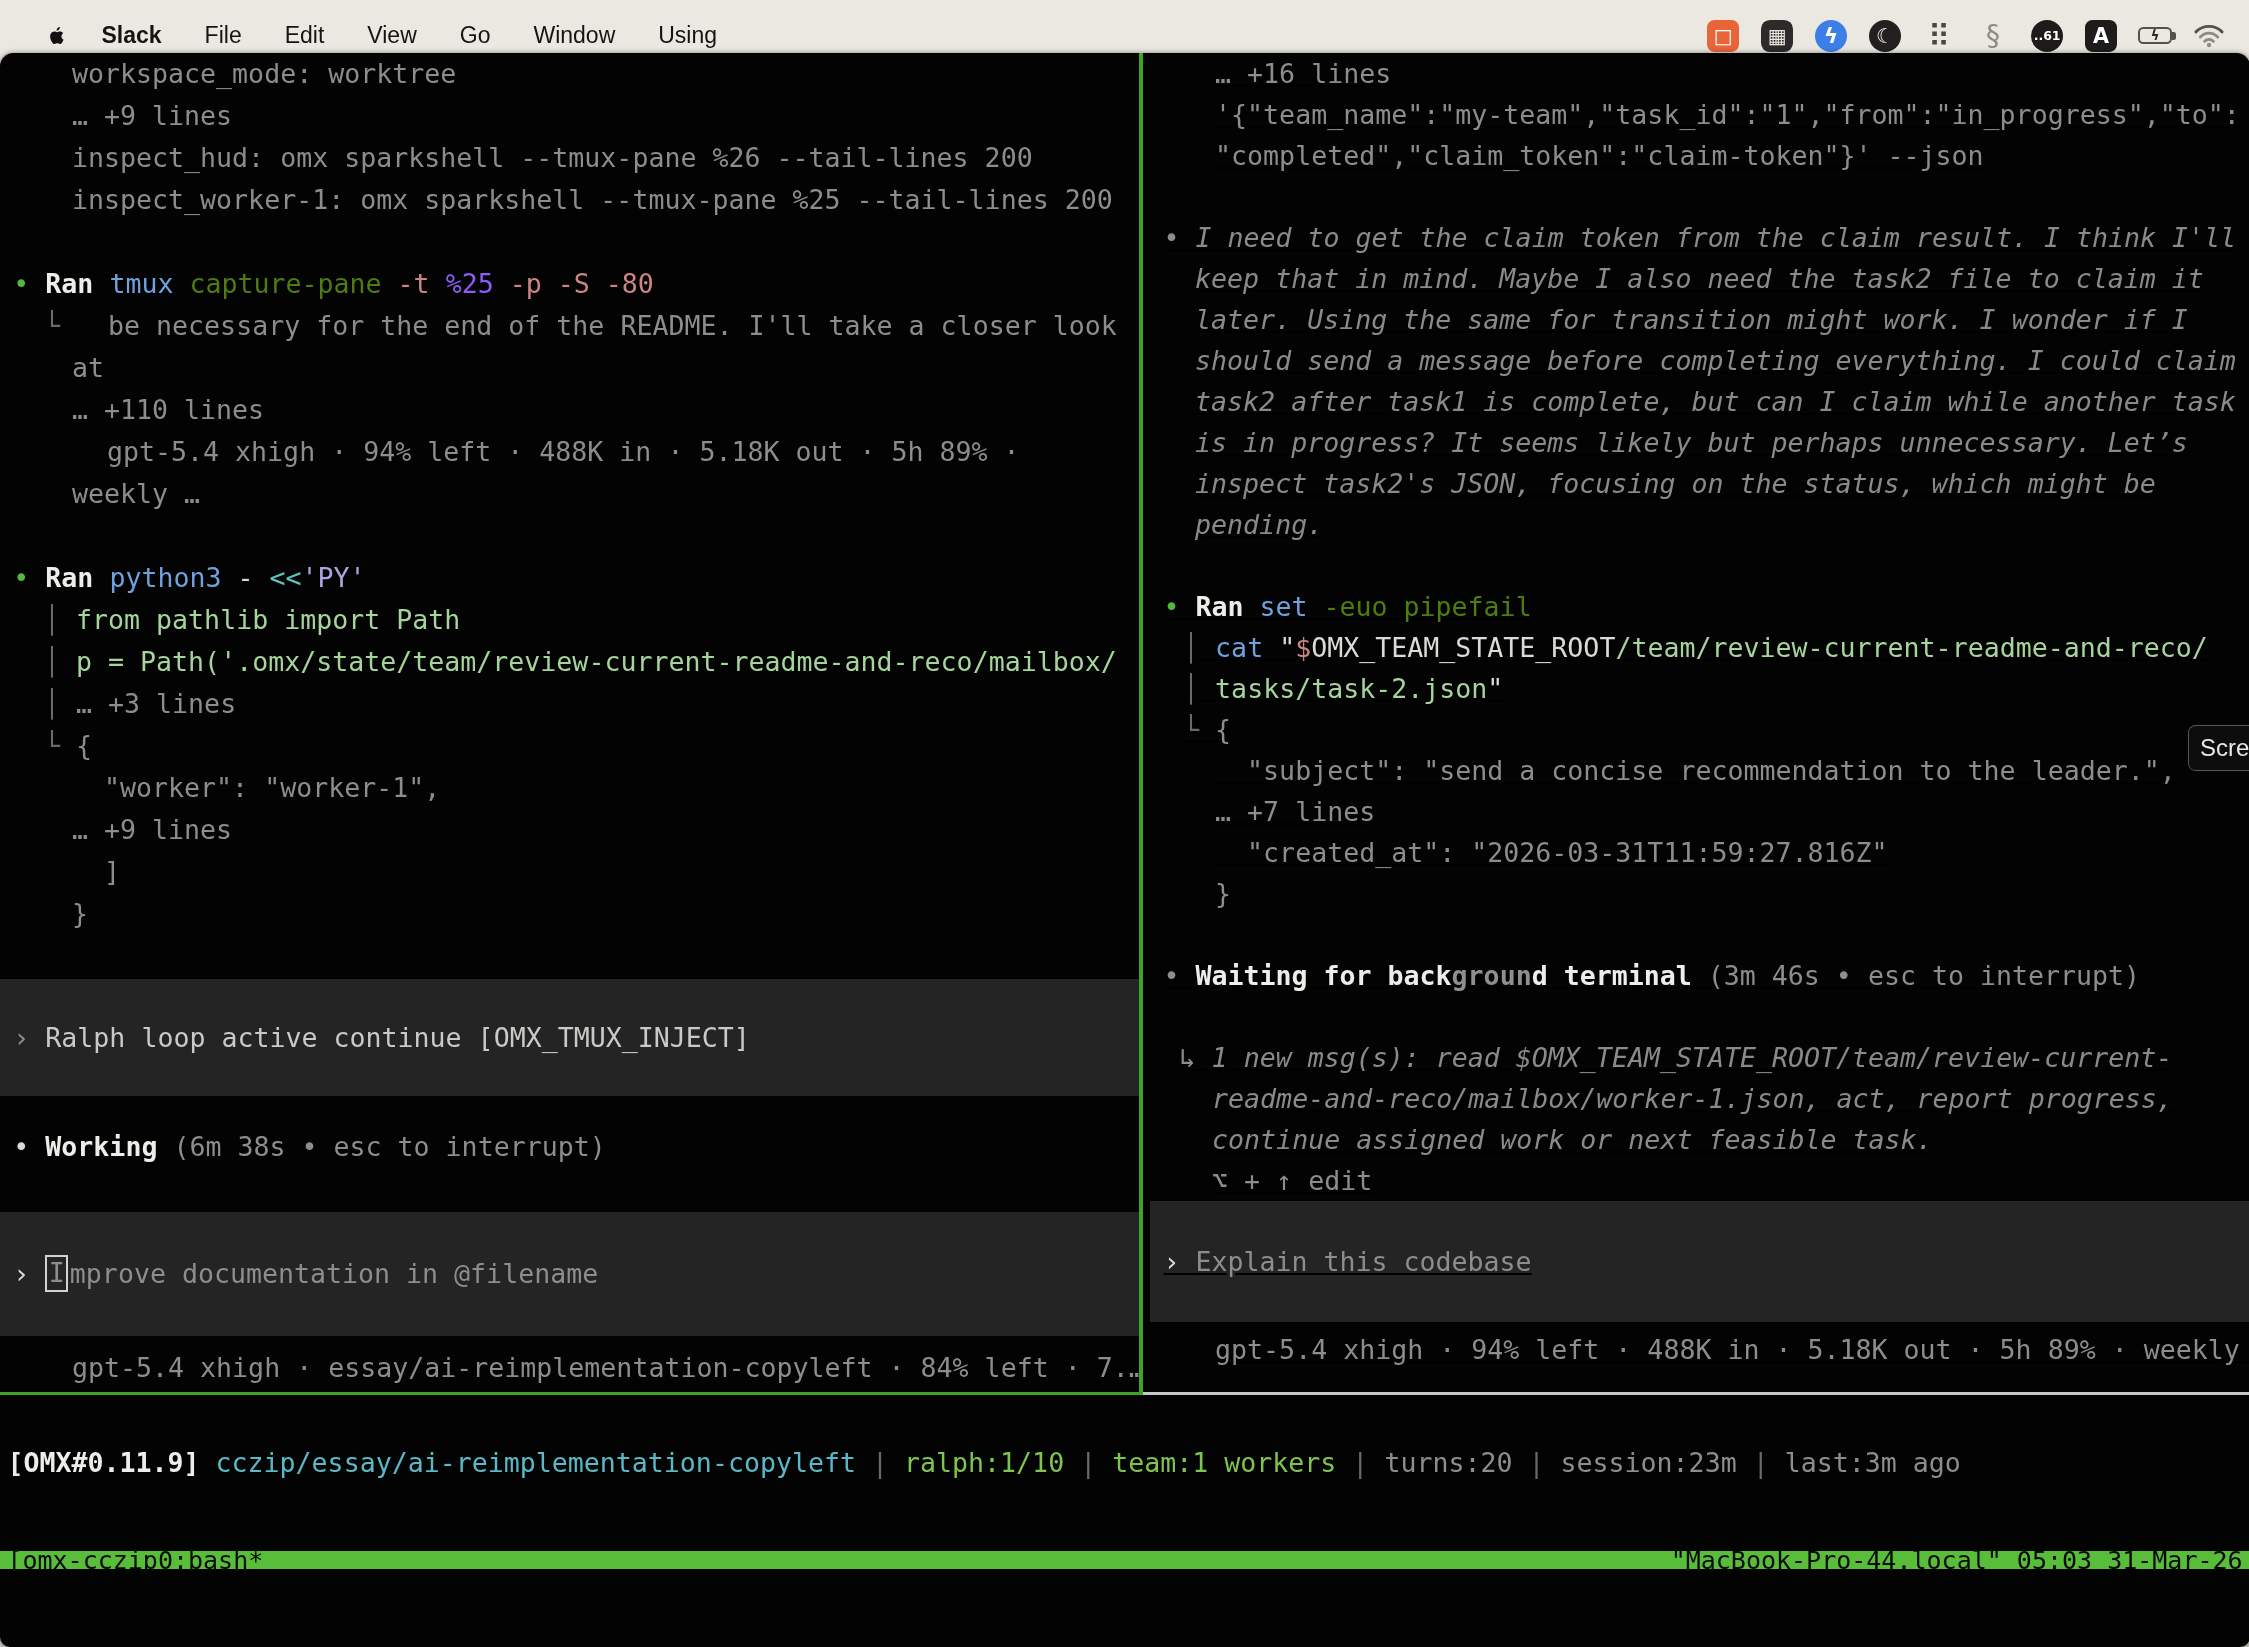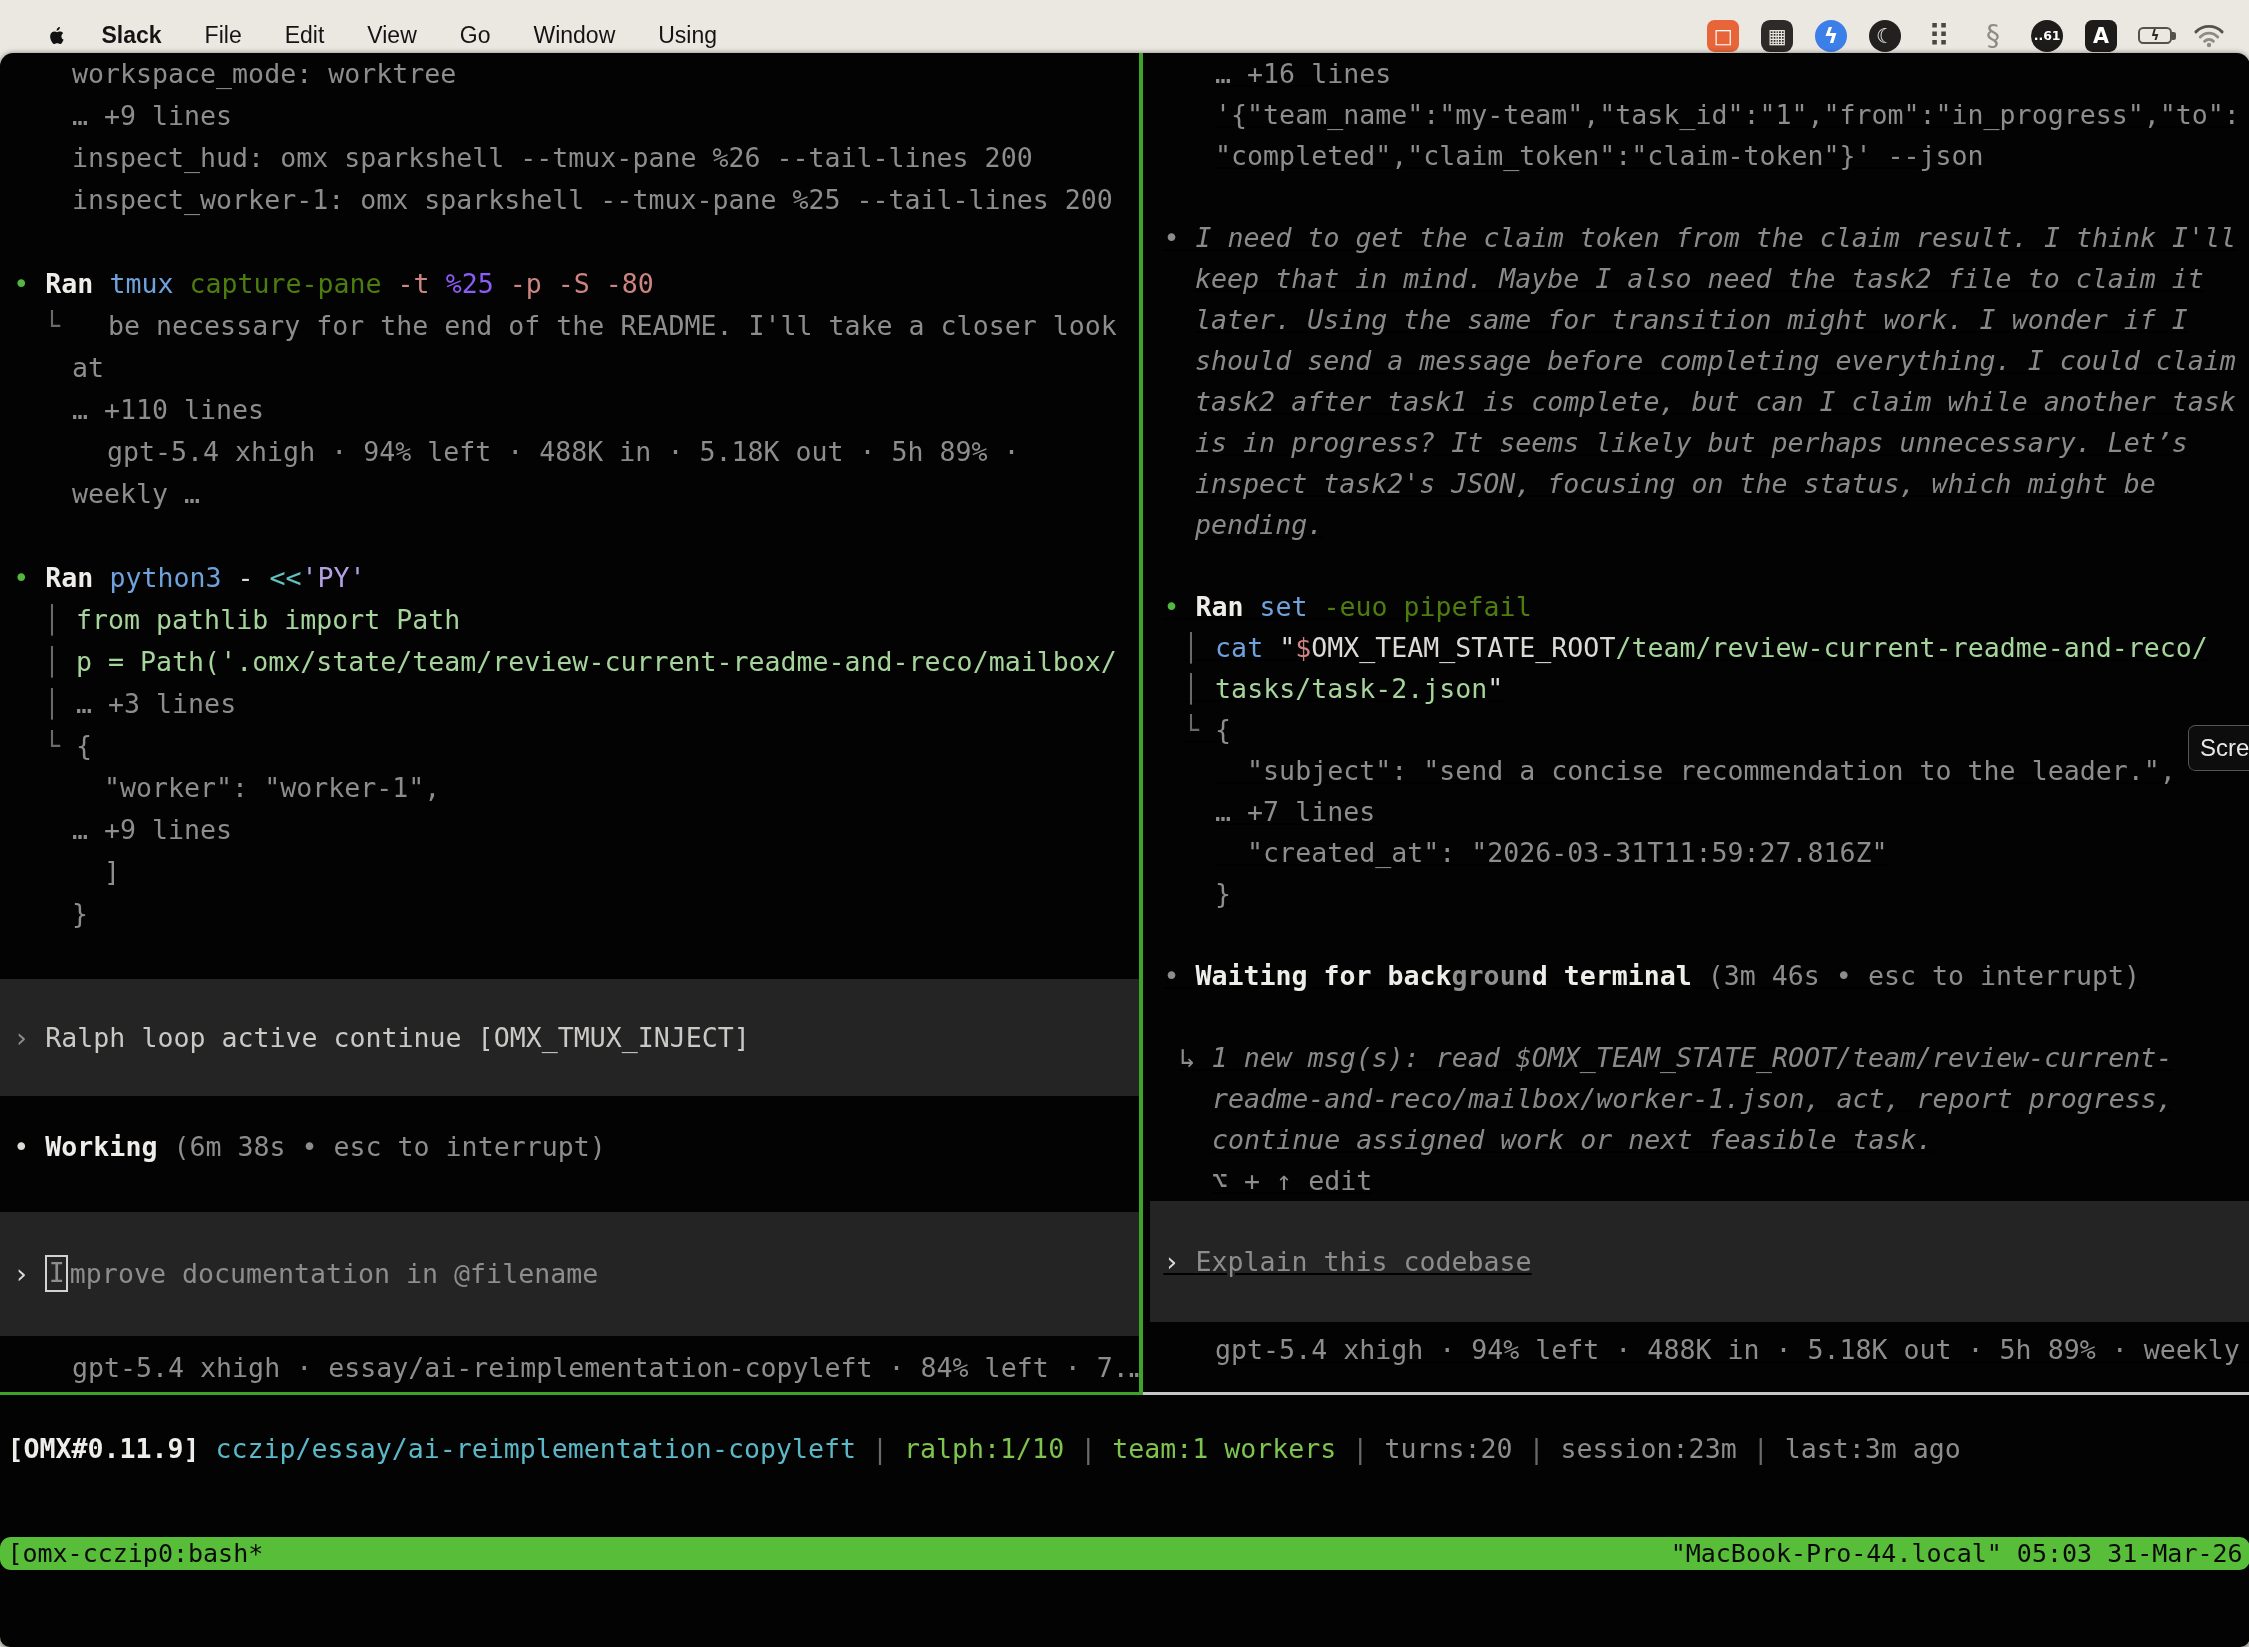--- a/index.html
+++ b/index.html
@@ -64,26 +64,25 @@
   .cyn{color:#5ab8c7} .sgrn{color:#7ec44f}
   .cur {
     display:inline-block; border:2.2px solid #d2d2d2; color:#8d8d8d;
     height:37px; line-height:32px; padding:0 1.5px; margin-right:1.5px; vertical-align:middle;
   }
   
   .pane-border { display:flex; height:3px; }
   .pb-left { width:1139px; background:#3fa32a; }
   .pb-mid { width:3.7px; background:#3fa32a; }
   .pb-right { flex:1; background:#c6c6c6; }
-  .status-pane { height:142px; background:#030303; padding:38px 0 0 7.4px; font-size:26.6px; white-space:pre; }
+  .status-pane { height:142px; background:#030303; padding:38px 0 0 7.4px; font-size:26.6px; white-space:pre;margin-top:14px; }
   .tmuxbar {
-    height:33px; background:#58bd38; color:#0a0a0a; font-size:25px;
+    height:18px; background:#58bd38; color:#0a0a0a; font-size:25px;
     display:flex; align-items:center; justify-content:space-between; padding:0 7.4px;
     white-space:pre;
-    border-radius:11px;
   }
   .bottom-strip { height:26px; background:#030303; }
   
   .tooltip {
     position:absolute; left:2188px; top:672px; width:81px; height:46px;
     background:#0d0d0d; border:1.5px solid #565656; border-right:none;
     border-radius:7.4px 0 0 7.4px; color:#e8e8e8;
     font-family:"Liberation Sans", sans-serif; font-size:24px;
     display:flex; align-items:center; padding-left:11px;
   }

